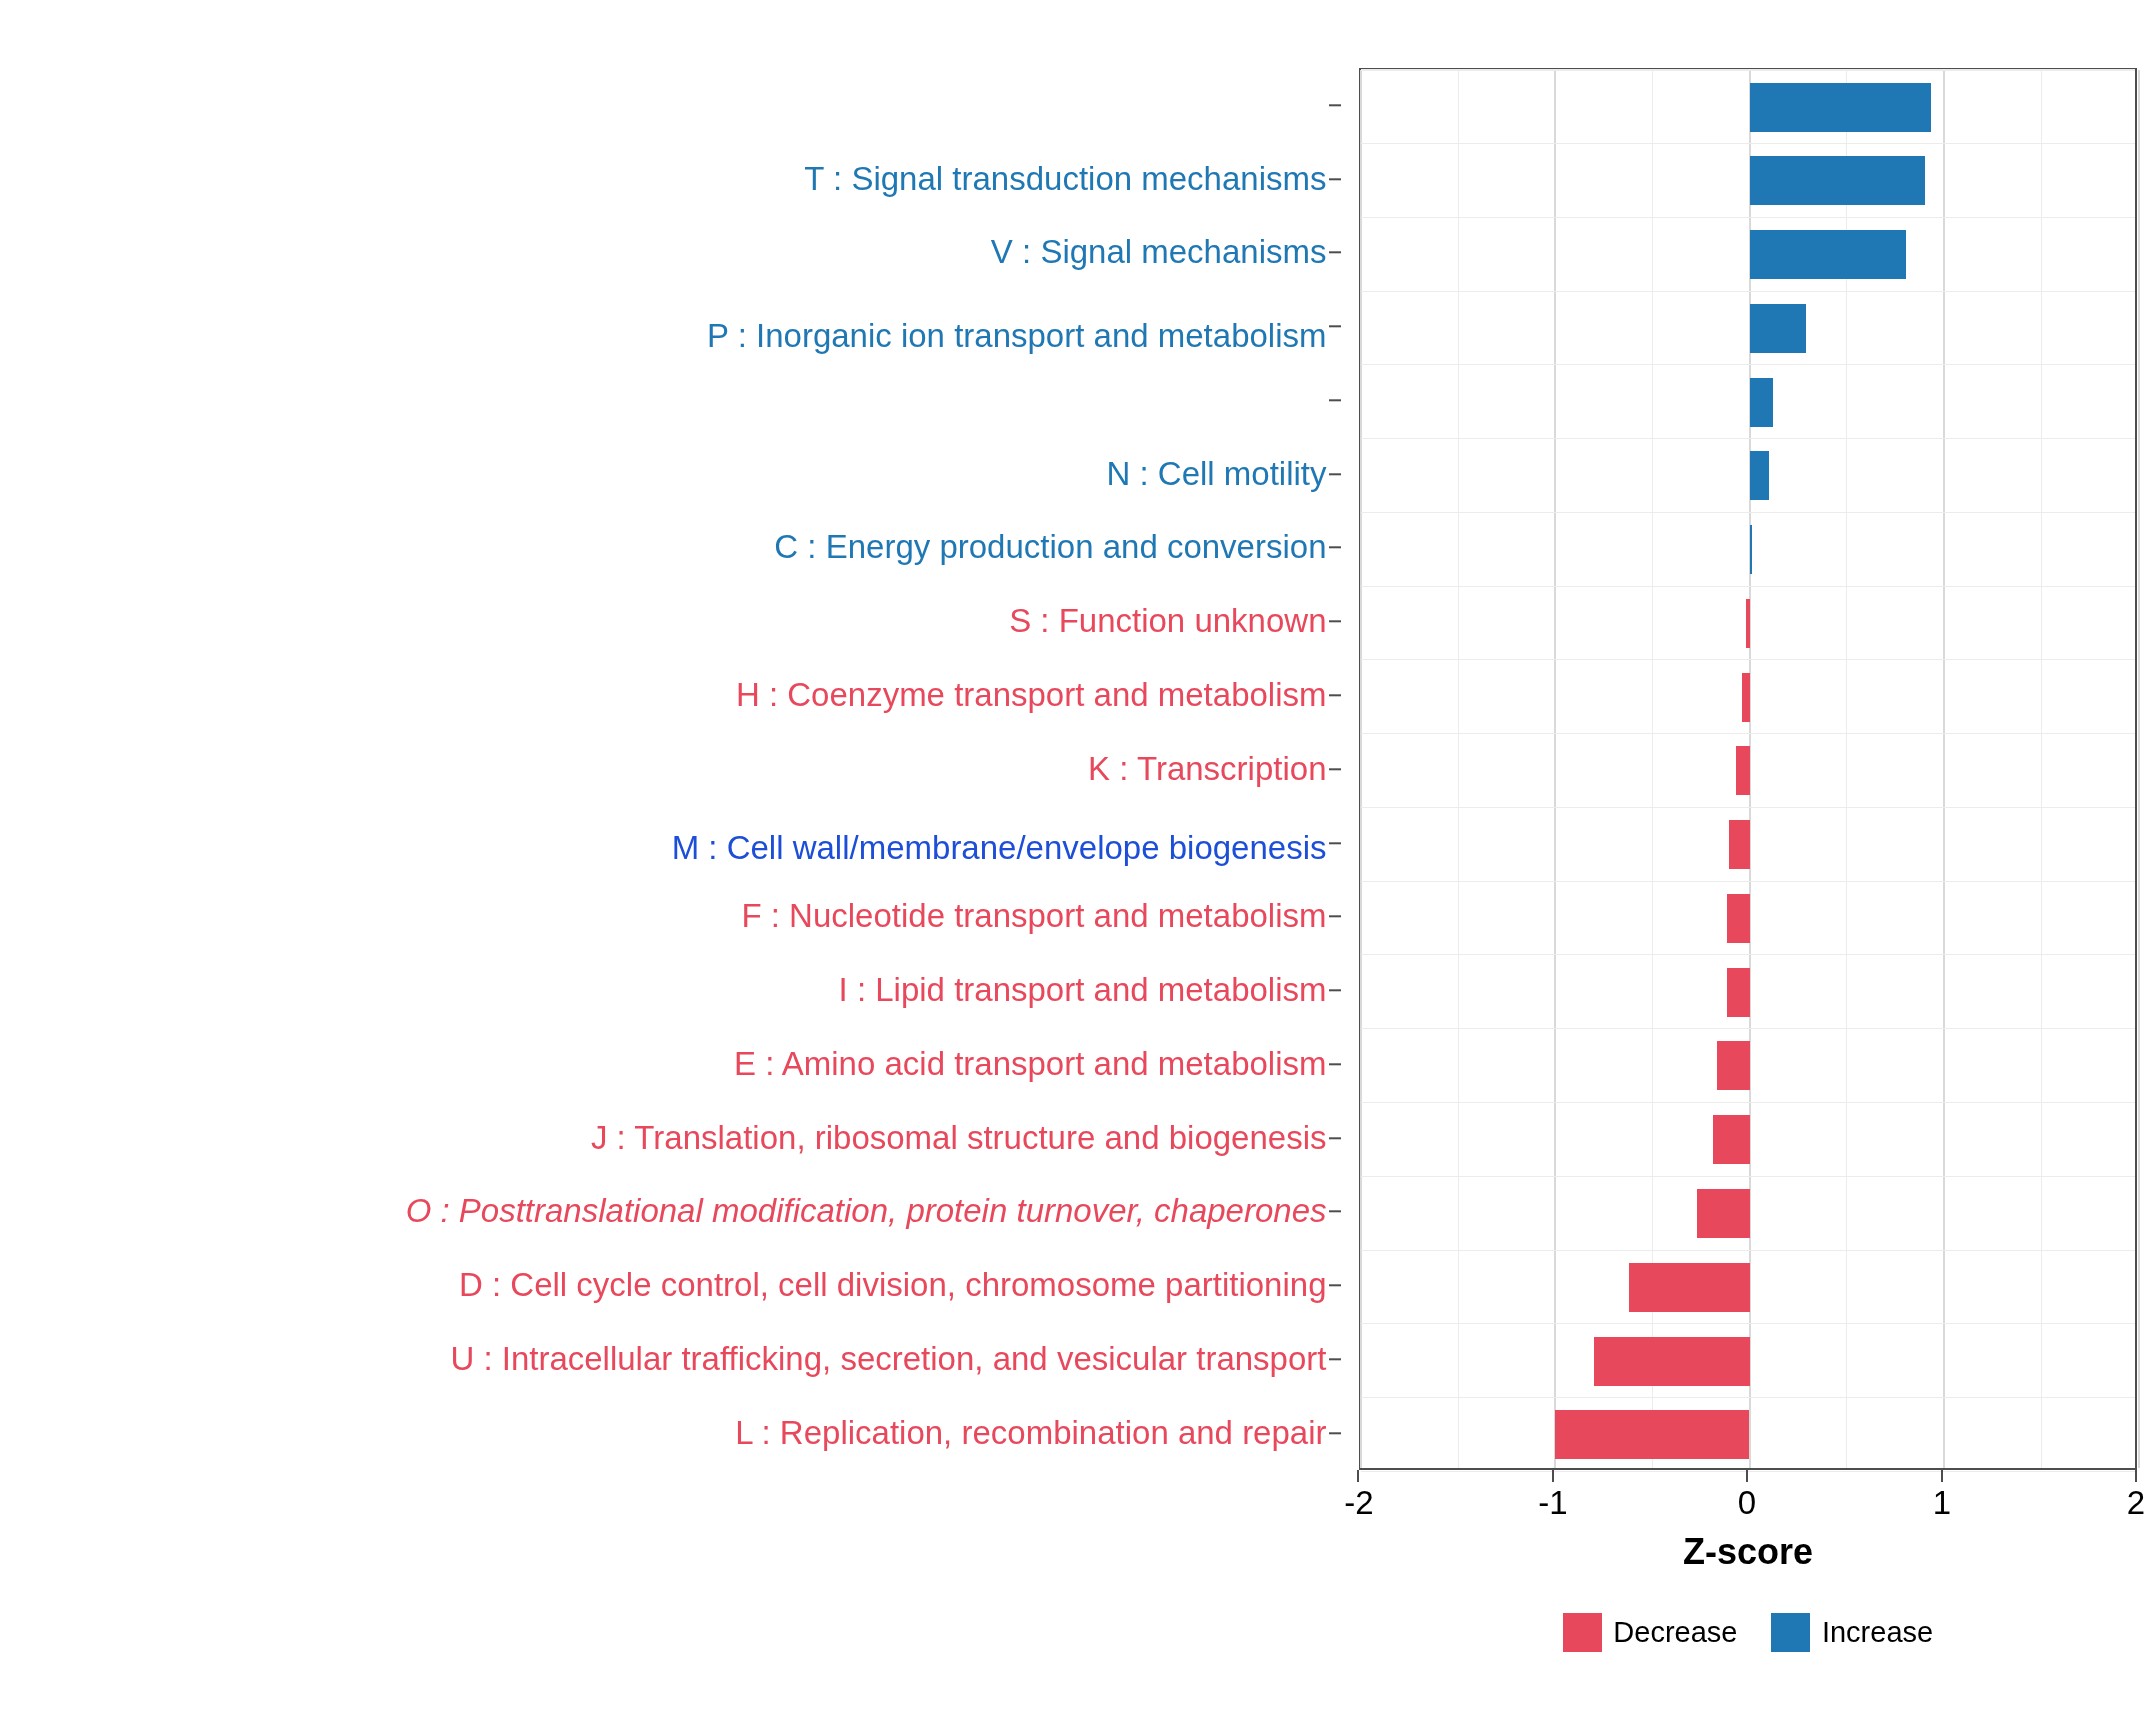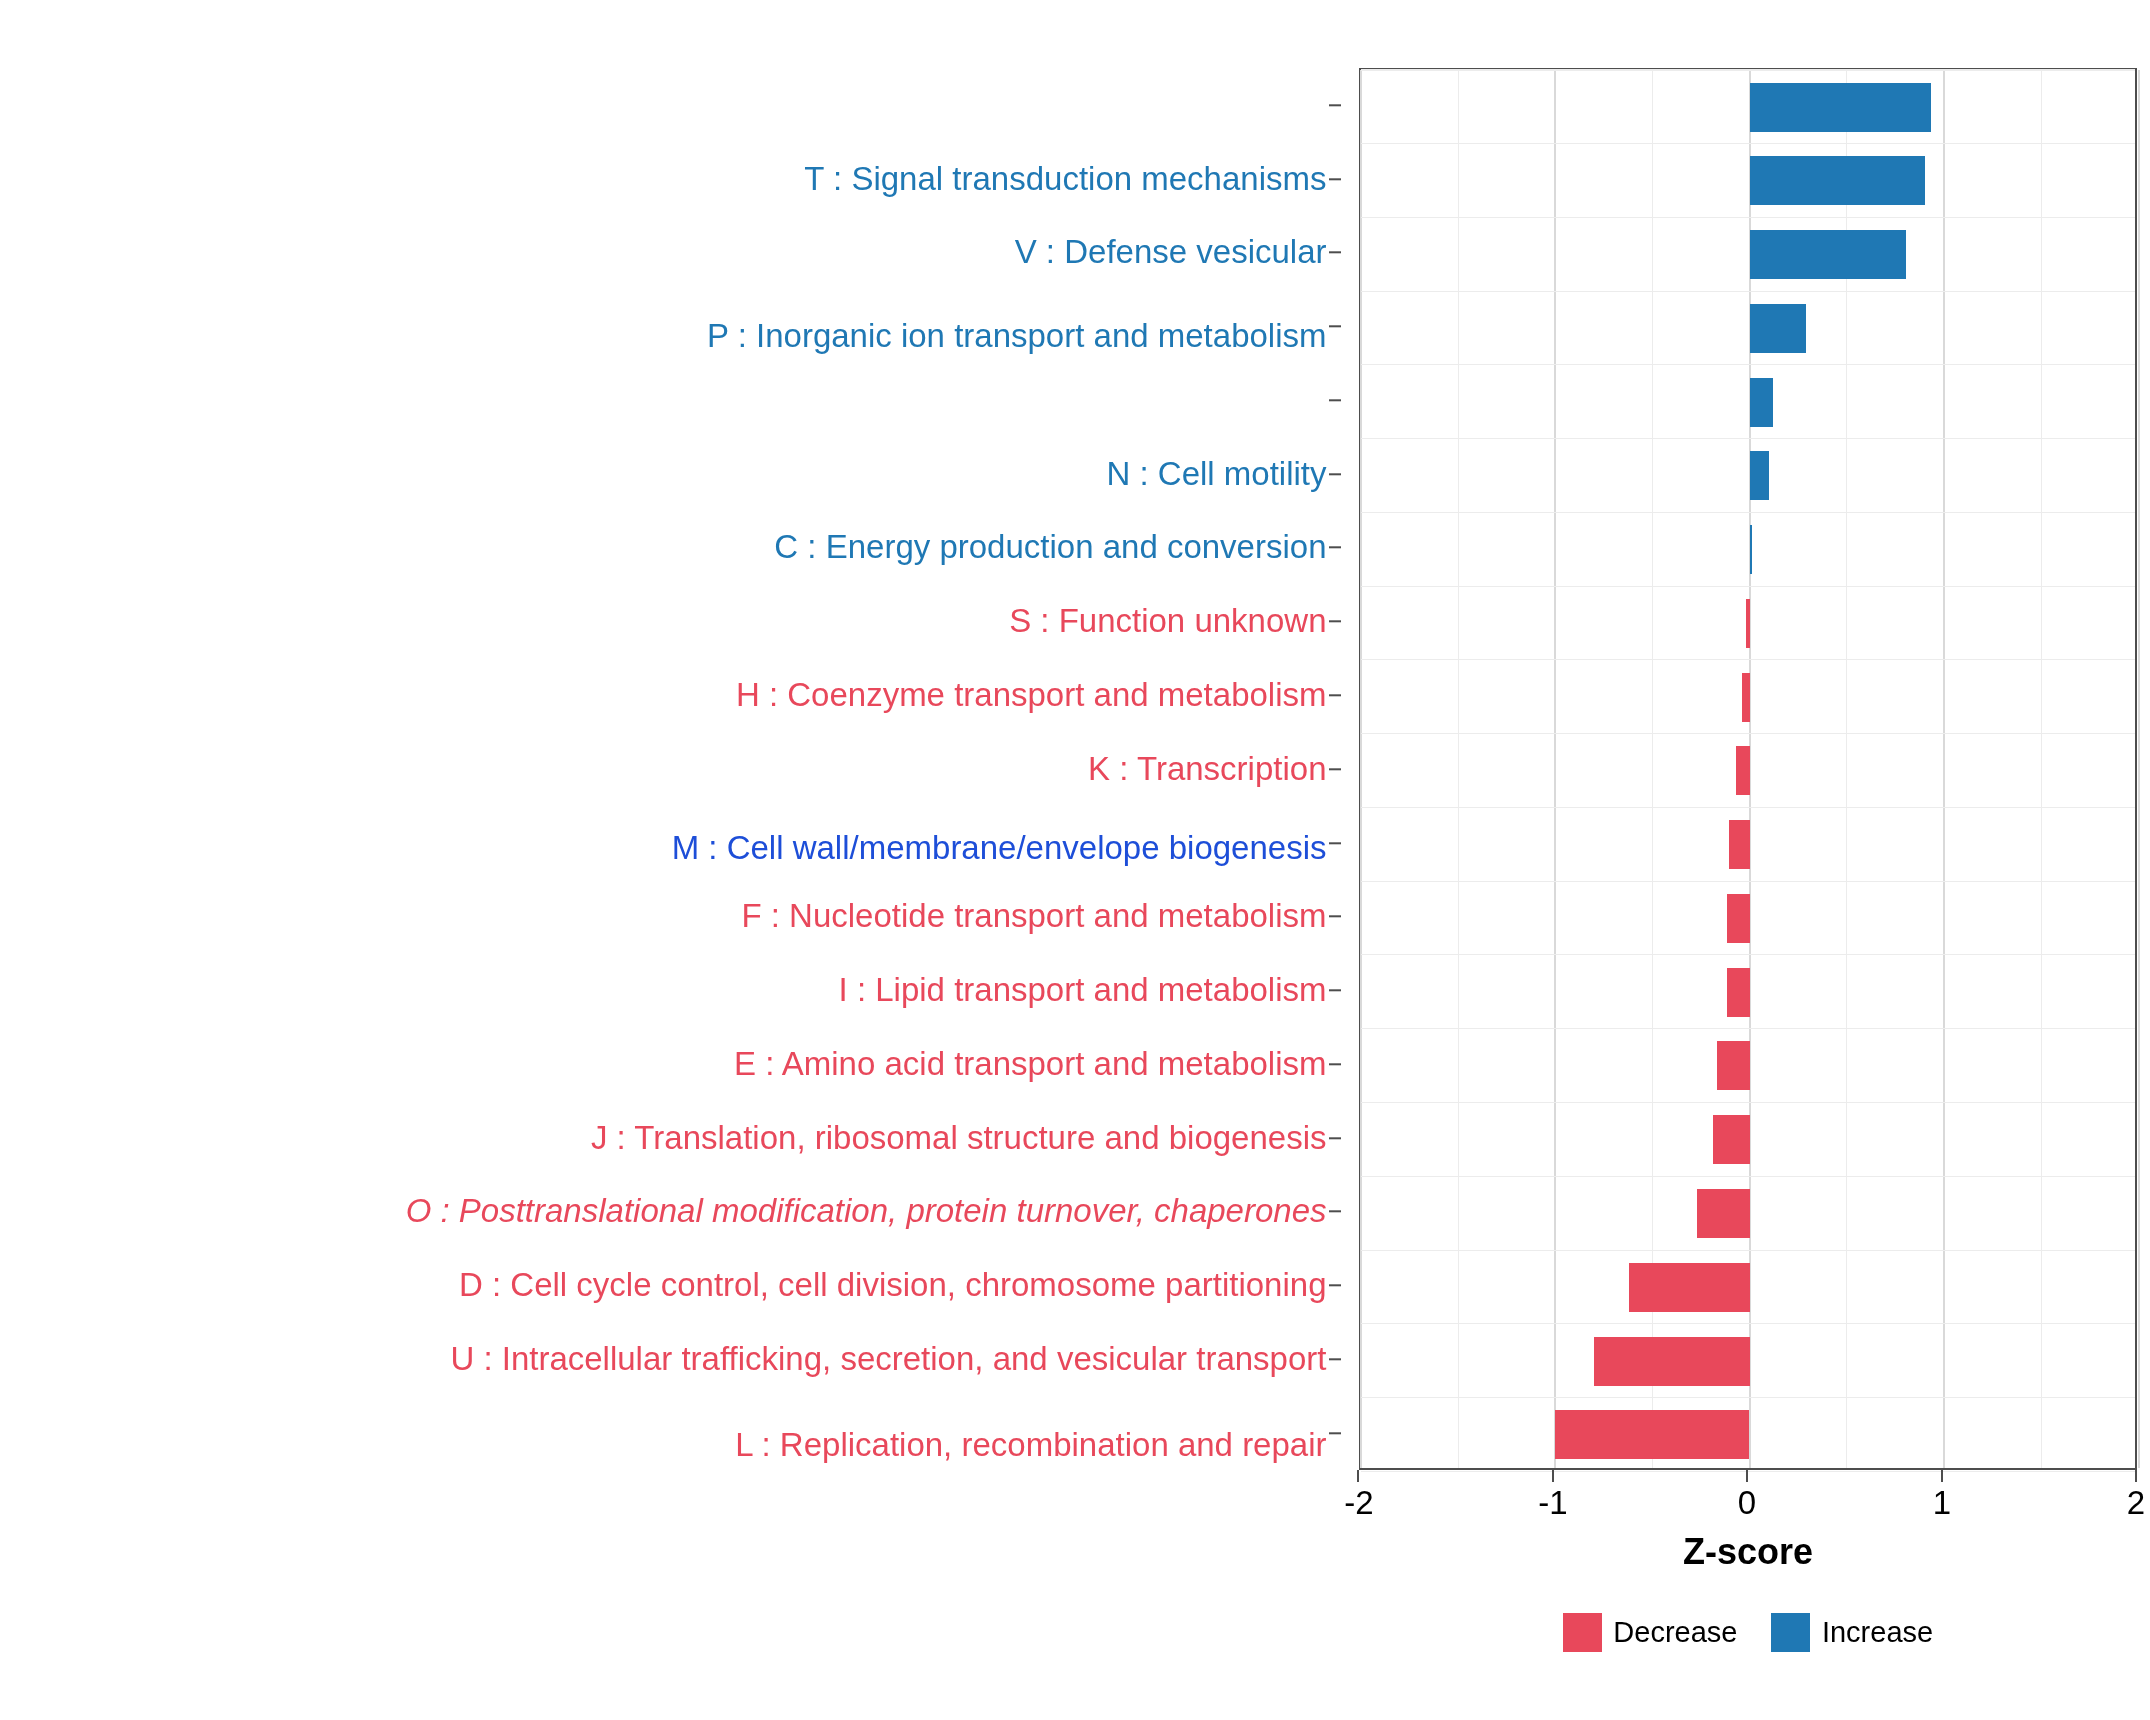--- a/index.html
+++ b/index.html
@@ -143,21 +143,21 @@
 </style>
 </head>
 <body>
 
 <div id="root">
 
   <div id="ylabels">
       <div class="tickmark" style="top: 37px;"></div>
       <div class="ylabel" style="top: 111px; color: rgb(31, 120, 180);">T : Signal transduction mechanisms</div>
       <div class="tickmark" style="top: 111px;"></div>
-      <div class="ylabel" style="top: 184px; color: rgb(31, 120, 180);">V : Defense vesicular</div>
+      <div class="ylabel" style="top: 184px; color: rgb(31, 120, 180);">V : Signal mechanisms</div>
       <div class="tickmark" style="top: 184px;"></div>
       <div class="ylabel" style="top: 258px; color: rgb(31, 120, 180); margin-top: 10px;">P : Inorganic ion transport and metabolism</div>
       <div class="tickmark" style="top: 258px;"></div>
       <div class="tickmark" style="top: 332px;"></div>
       <div class="ylabel" style="top: 406px; color: rgb(31, 120, 180);">N : Cell motility</div>
       <div class="tickmark" style="top: 406px;"></div>
       <div class="ylabel" style="top: 479px; color: rgb(31, 120, 180);">C : Energy production and conversion</div>
       <div class="tickmark" style="top: 479px;"></div>
       <div class="ylabel" style="top: 553px; color: rgb(232, 72, 91);">S : Function unknown</div>
       <div class="tickmark" style="top: 553px;"></div>
@@ -174,21 +174,21 @@
       <div class="ylabel" style="top: 996px; color: rgb(232, 72, 91);">E : Amino acid transport and metabolism</div>
       <div class="tickmark" style="top: 996px;"></div>
       <div class="ylabel" style="top: 1070px; color: rgb(232, 72, 91);">J : Translation, ribosomal structure and biogenesis</div>
       <div class="tickmark" style="top: 1070px;"></div>
       <div class="ylabel" style="top: 1143px; color: rgb(232, 72, 91); font-style: italic;">O : Posttranslational modification, protein turnover, chaperones</div>
       <div class="tickmark" style="top: 1143px;"></div>
       <div class="ylabel" style="top: 1217px; color: rgb(232, 72, 91);">D : Cell cycle control, cell division, chromosome partitioning</div>
       <div class="tickmark" style="top: 1217px;"></div>
       <div class="ylabel" style="top: 1291px; color: rgb(232, 72, 91);">U : Intracellular trafficking, secretion, and vesicular transport</div>
       <div class="tickmark" style="top: 1291px;"></div>
-      <div class="ylabel" style="top: 1365px; color: rgb(232, 72, 91); margin-top: 12px;">L : Replication, recombination and repair</div>
+      <div class="ylabel" style="top: 1365px; color: rgb(232, 72, 91);">L : Replication, recombination and repair</div>
       <div class="tickmark" style="top: 1365px;"></div>
     </div>
 
   <div id="panel">
     <div id="gridlines">
         <div class="gridline-major" style="left: -1.1px;"></div>
         <div class="gridline-major" style="left: 193px;"></div>
         <div class="gridline-major" style="left: 388px;"></div>
         <div class="gridline-major" style="left: 582px;"></div>
         <div class="gridline-major" style="left: 777px;"></div>

